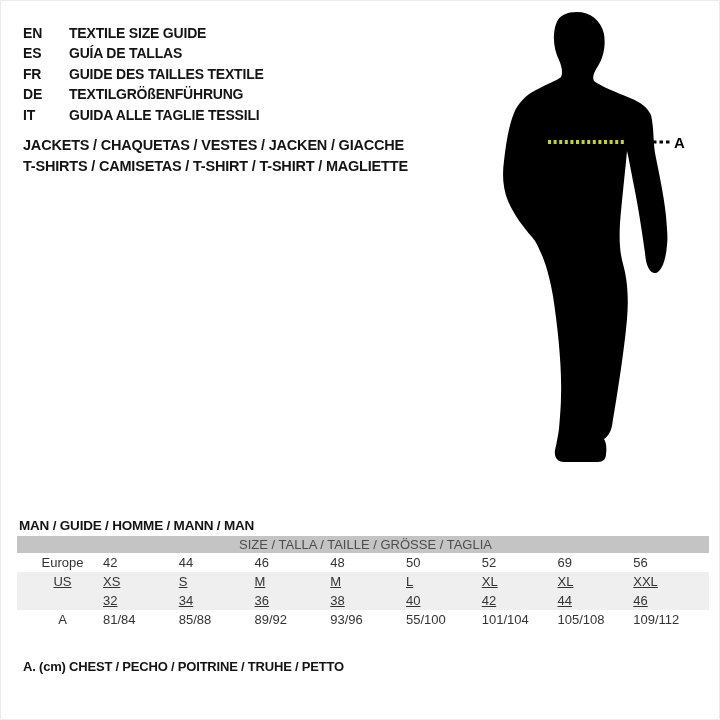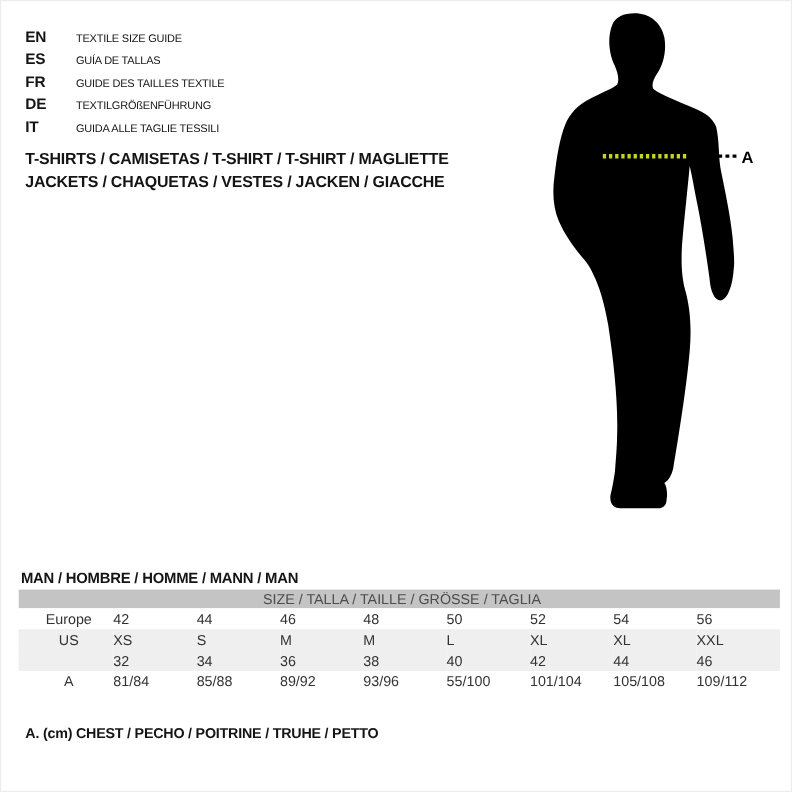--- a/index.html
+++ b/index.html
@@ -11,21 +11,21 @@
     color:#141414;
     overflow:hidden;
     border:1px solid #ececec;
   }
   
   .lang-block { position:absolute; left:22px; top:19px; }
   .lang-row { display:flex; height:20.6px; align-items:flex-end; }
   .lang-code {
     width:46px; font-size:14px; font-weight:700; letter-spacing:-0.2px;
   }
-  .lang-label { font-size:10px; font-weight:400; letter-spacing:-0.2px; }
+  .lang-label { font-size:14px; font-weight:700; letter-spacing:-0.2px; }
 
   
   .products { position:absolute; left:22px; top:134px; }
   .product-line {
     font-size:14.5px; font-weight:700; letter-spacing:-0.2px; line-height:21px;
   }
 
   
   .figure-wrap { position:absolute; left:488px; top:5px; width:204px; height:490px; }
   .figure-wrap svg { display:block; width:100%; height:100%; }
@@ -47,21 +47,21 @@
   }
   .size-table td {
     font-size:13px; color:#333333; text-align:left;
     height:19px; vertical-align:middle; white-space:nowrap;
   }
   .size-table td.row-label { text-align:center; padding-left:5px; }
   .size-table tr.tbl-header td {
     background:#c4c4c4; color:#4d4d4d; text-align:center;
     padding-left:5px; height:17px; font-size:13px;
   }
-  .size-table tr.row-shaded td { background:#efefef; }
+  .size-table tr.row-shaded td { background:#efefef;text-decoration:underline; }
   .size-table tr.row-plain td { background:#ffffff; }
 </style>
 </head>
 <body>
 
 <div class="lang-block">
   <div class="lang-row">
     <span class="lang-code">EN</span>
     <span class="lang-label">TEXTILE SIZE GUIDE</span>
   </div>
@@ -77,22 +77,22 @@
     <span class="lang-code">DE</span>
     <span class="lang-label">TEXTILGRÖßENFÜHRUNG</span>
   </div>
   <div class="lang-row">
     <span class="lang-code">IT</span>
     <span class="lang-label">GUIDA ALLE TAGLIE TESSILI</span>
   </div>
 </div>
 
 <div class="products">
+  <div class="product-line">JACKETS / CHAQUETAS / VESTES / JACKEN / GIACCHE</div>
   <div class="product-line">T-SHIRTS / CAMISETAS / T-SHIRT / T-SHIRT / MAGLIETTE</div>
-  <div class="product-line">JACKETS / CHAQUETAS / VESTES / JACKEN / GIACCHE</div>
 </div>
 
 <div class="figure-wrap">
   <svg viewBox="488 5 204 490" xmlns="http://www.w3.org/2000/svg">
     <path d="M 576 11
              C 589 11, 600 19, 603 33
              C 605 46, 602 57, 597 65
              C 593 71, 591 76, 593 80
              C 601 86, 615 91, 629 97
              C 641 102, 646 106, 650 114
@@ -124,21 +124,21 @@
              C 546 83, 555 80, 560 76
              C 562 72, 561 66, 558 59
              C 553 49, 551 35, 555 23
              C 558 14, 566 11, 576 11 Z" fill="#000000"></path>
     <line x1="547" y1="141" x2="623" y2="141" stroke-width="4" stroke-dasharray="3 2.6" stroke="#c6d422"></line>
     <line x1="652" y1="141" x2="669" y2="141" stroke="#000000" stroke-width="3" stroke-dasharray="3.5 3"></line>
     <text x="673" y="147" font-size="15" font-weight="700" font-family="Liberation Sans, sans-serif" fill="#000000">A</text>
   </svg>
 </div>
 
-<div class="section-title">MAN / HOMBRE / HOMME / MANN / MAN</div>
+<div class="section-title">MAN / GUIDE / HOMME / MANN / MAN</div>
 
 <table class="size-table">
   <colgroup>
     <col style="width:86px">
     <col>
       <col>
       <col>
       <col>
       <col>
       <col>
@@ -150,21 +150,21 @@
       <td colspan="9">SIZE / TALLA / TAILLE / GRÖSSE / TAGLIA</td>
     </tr>
     <tr class="row-plain">
       <td class="row-label">Europe</td>
       <td>42</td>
       <td>44</td>
       <td>46</td>
       <td>48</td>
       <td>50</td>
       <td>52</td>
-      <td>54</td>
+      <td>69</td>
       <td>56</td>
     </tr>
     <tr class="row-shaded">
       <td class="row-label">US</td>
       <td>XS</td>
       <td>S</td>
       <td>M</td>
       <td>M</td>
       <td>L</td>
       <td>XL</td>

